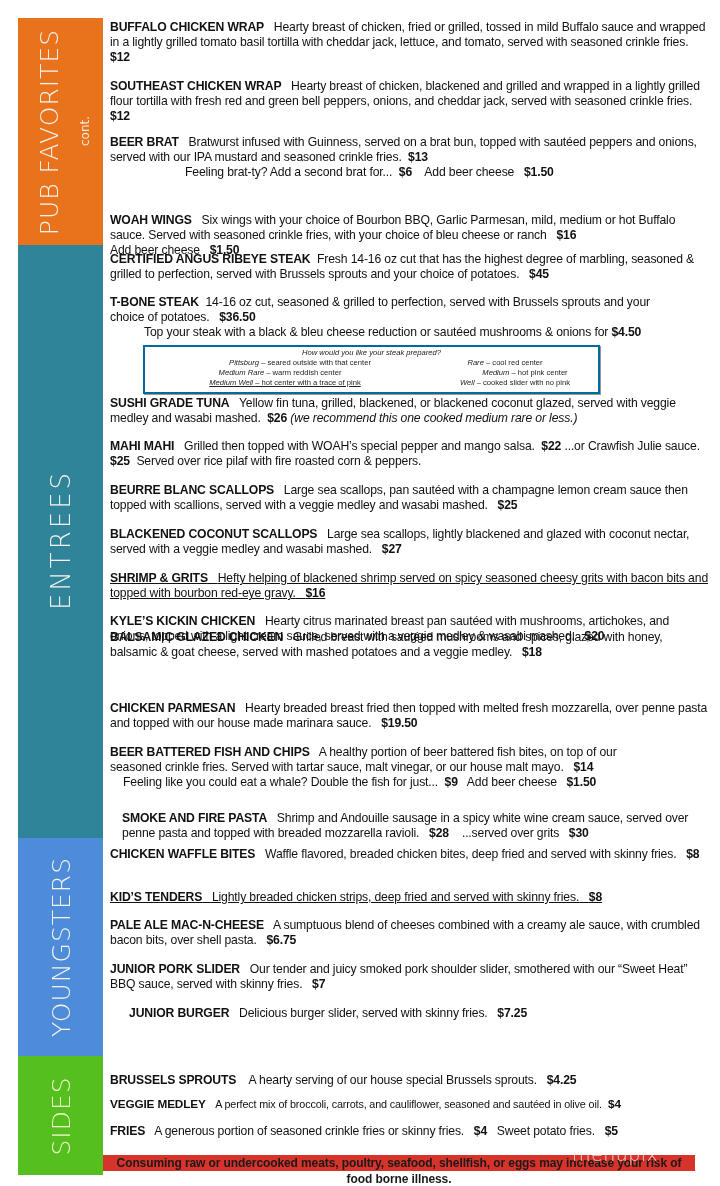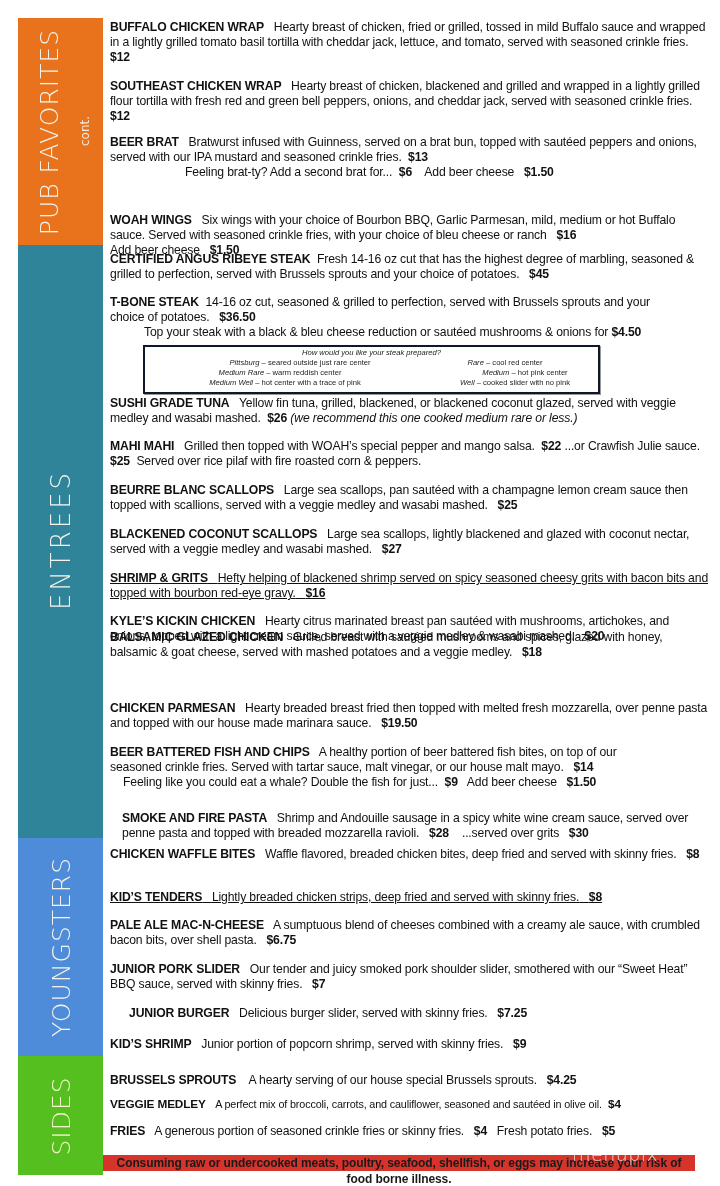--- a/index.html
+++ b/index.html
@@ -21,21 +21,21 @@
 
     .content { position: absolute; left: 110px; width: 600px; font-size: 12.2px; line-height: 15.2px; letter-spacing: -0.15px; }
     .item { position: absolute; left: 0; width: 600px; }
     .item .name { font-weight: bold; }
     .item .price { font-weight: bold; }
     .item .note { font-style: italic; }
     .sub { display: block; }
 
     .steak-box {
       position: absolute; left: 143px; top: 345px; width: 457px; height: 49px;
-      border: 2px solid #0f172a; box-shadow: 1px 1px 0 #999;
+      border: 2px solid #0369a1; box-shadow: 1px 1px 0 #999;
       font-size: 7.6px; line-height: 10px; font-family: "Liberation Sans", sans-serif; color: #222;
     }
     .steak-box .q { text-align: center; font-style: italic; margin-top: 1px; }
     .steak-box .row { position: absolute; left: 0; width: 100%; }
     .steak-box .cell { position: absolute; text-align: center; white-space: nowrap; }
     .steak-box i { font-style: italic; }
 
     .warning-bar {
       position: absolute; left: 103px; top: 1155px; width: 592px; height: 16px;
       background: #d6332a; color: #1a1a1a; font-size: 12px; font-weight: bold;
@@ -192,55 +192,50 @@
   <div class="item" style="top:962px;">
     <span class="name">JUNIOR PORK SLIDER</span>&nbsp;&nbsp;
     <span>Our tender and juicy smoked pork shoulder slider, smothered with our “Sweet Heat” BBQ sauce, served with skinny fries.</span>&nbsp;&nbsp;
     <span class="price">$7</span>
   </div>
   <div class="item" style="top:1006px;margin-left:19px;">
     <span class="name">JUNIOR BURGER</span>&nbsp;&nbsp;
     <span>Delicious burger slider, served with skinny fries.</span>&nbsp;&nbsp;
     <span class="price">$7.25</span>
   </div>
-  <div class="item" style="top:1037px;">
-    <span class="name">KID’S SHRIMP</span>&nbsp;&nbsp;
-    <span>Junior portion of popcorn shrimp, served with skinny fries.</span>&nbsp;&nbsp;
-    <span class="price">$9</span>
-  </div>
 
   <div class="item" style="top:1072px;line-height:17px;">
     <span class="name">BRUSSELS SPROUTS</span>&nbsp;&nbsp;&nbsp;
     <span>A hearty serving of our house special Brussels sprouts.</span>&nbsp;&nbsp;
     <span class="price">$4.25</span>
   </div>
   <div class="item" style="top:1123px;line-height:17px;">
     <span class="name">FRIES</span>&nbsp;&nbsp;
     <span>A generous portion of seasoned crinkle fries or skinny fries.</span>&nbsp;&nbsp;
     <span class="price">$4</span>&nbsp;&nbsp;
-    <span>Fresh potato fries.</span>&nbsp;&nbsp;
+    <span>Sweet potato fries.</span>&nbsp;&nbsp;
     <span class="price">$5</span>
   </div>
   <div class="item" style="top:1092px;line-height:25px;white-space:nowrap;font-size:11.8px;">
     <span class="name">VEGGIE MEDLEY</span>&nbsp;&nbsp;
     <span style="font-size:10.8px;">A perfect mix of broccoli, carrots, and cauliflower, seasoned and sautéed in olive oil.</span>&nbsp;
     <span class="price">$4</span>
   </div>
 </div>
 
 <div class="steak-box">
   <div class="q">How would you like your steak prepared?</div>
   <div class="row" style="top:11px;">
-    <span class="cell" style="left:70px;width:170px;"><i>Pittsburg</i> <span>– seared outside just rare center</span></span>
+    <span class="cell" style="left:70px;width:170px;"><i>Pittsburg</i> <span>– seared outside with that center</span></span>
     <span class="cell" style="left:300px;width:120px;"><i>Rare</i> <span>– cool red center</span></span>
   </div>
   <div class="row" style="top:21px;">
     <span class="cell" style="left:60px;width:150px;"><i>Medium Rare</i> <span>– warm reddish center</span></span>
     <span class="cell" style="left:320px;width:120px;"><i>Medium</i> <span>– hot pink center</span></span>
   </div>
   <div class="row" style="top:31px;">
-    <span class="cell" style="left:50px;width:180px;"><i>Medium Well</i> <span>– hot center with a trace of pink</span></span>
+    <span class="cell" style="left:50px;width:180px;text-decoration:underline;"><i>Medium Well</i> <span>– hot center with a trace of pink</span></span>
     <span class="cell" style="left:290px;width:160px;"><i>Well</i> <span>– cooked slider with no pink</span></span>
   </div>
 </div>
 
 <div class="warning-bar">Consuming raw or undercooked meats, poultry, seafood, shellfish, or eggs may increase your risk of food borne illness.</div>
 <div class="watermark">menupix</div>
 
 </body></html>

